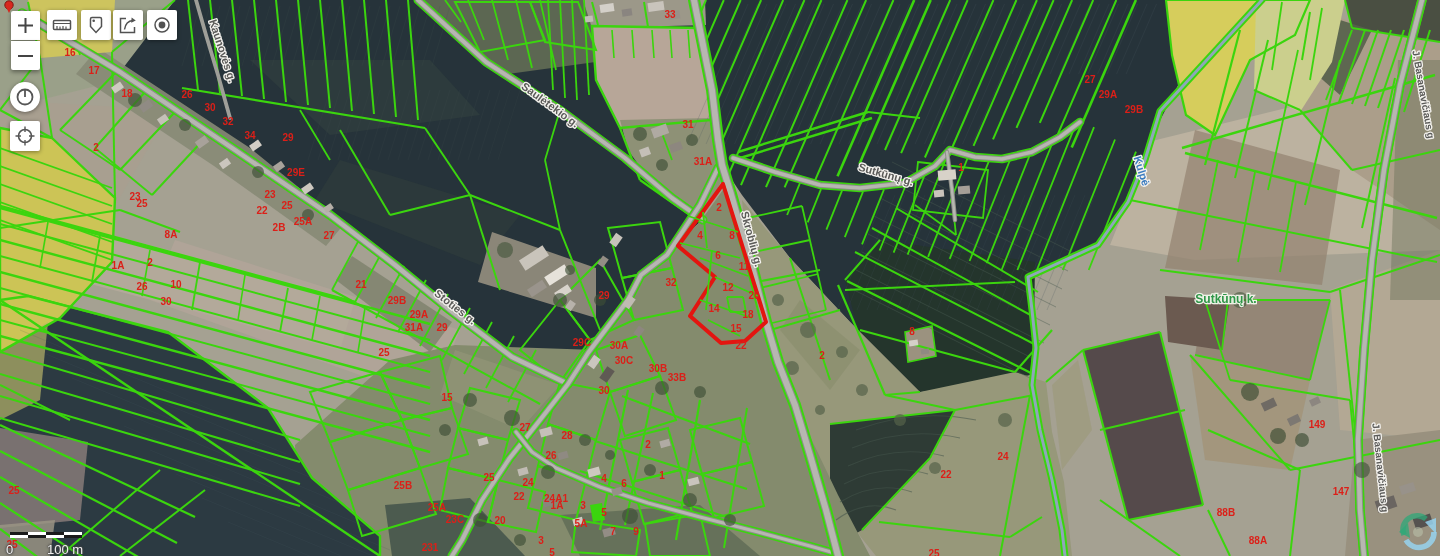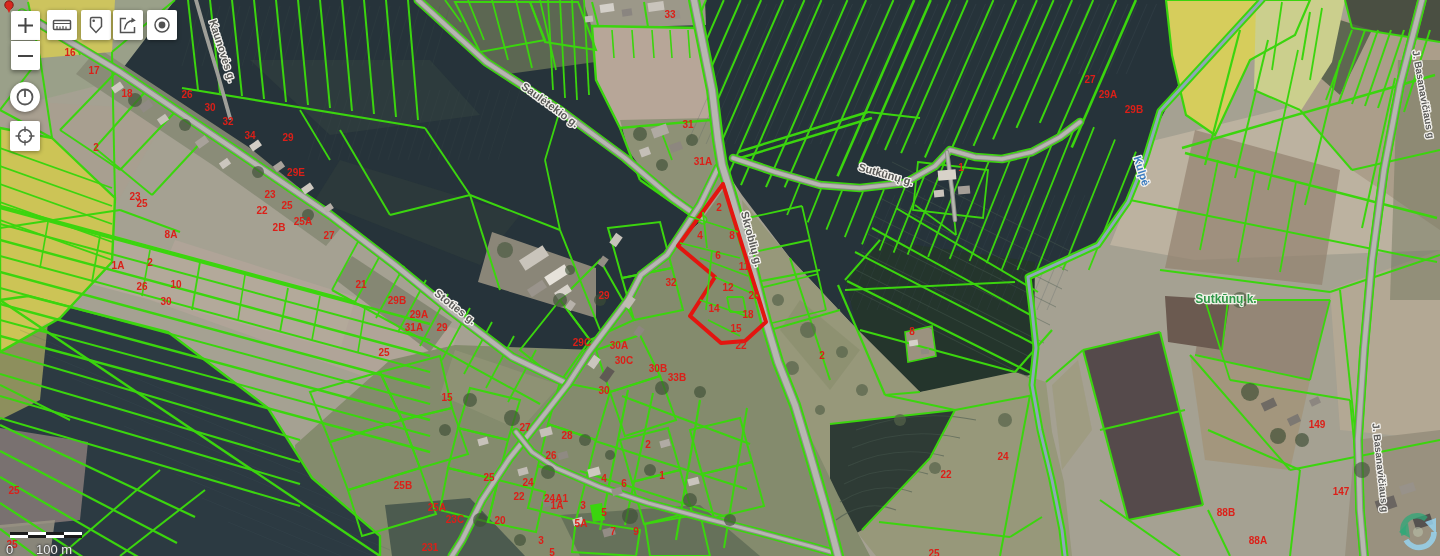--- a/index.html
+++ b/index.html
@@ -776,21 +776,21 @@
     </div>
 <div class="srow">
       <div style="background:#fff"></div>
       <div style="background:#1a1a1a"></div>
       <div style="background:#fff"></div>
       <div style="background:#1a1a1a"></div>
     </div>
 </div>
 
 <div class="stxt" style="left:6px;top:542px;">0</div>
-<div class="stxt" style="left:36px;top:542px;text-align:right;">100 m</div>
+<div class="stxt" style="left:47px;top:542px;text-align:right;">100 m</div>
 
 <svg style="position:absolute;left:1396px;top:510px;" width="44" height="46" viewBox="0 0 44 46">
 <path d="M8,25 A 14,14 0 0 1 30,9" fill="none" stroke="#2fa878" stroke-width="5.5" stroke-opacity=".75"></path>
 <path d="M12,13 L3,22 L14,28 Z" fill="#2fa878" fill-opacity=".75"></path>
 <path d="M10,30 A 15,15 0 0 0 38,22" fill="none" stroke="#96d2ee" stroke-width="5.5" stroke-opacity=".85"></path>
 <path d="M40,8 L29,12 L40,24 Z" fill="#96d2ee" fill-opacity=".85"></path>
 <circle cx="22" cy="22" r="5" fill="#b9c0a8" fill-opacity=".6"></circle>
 </svg>
 
 </body></html>

